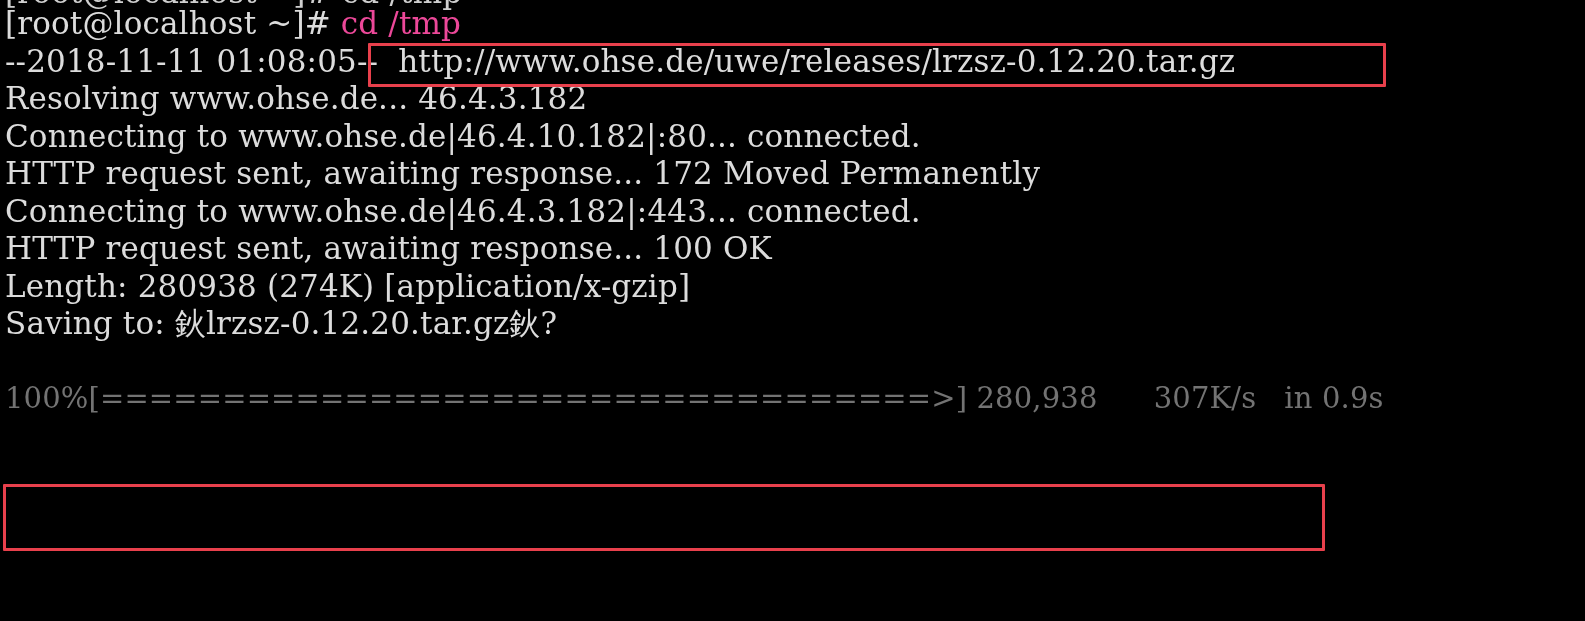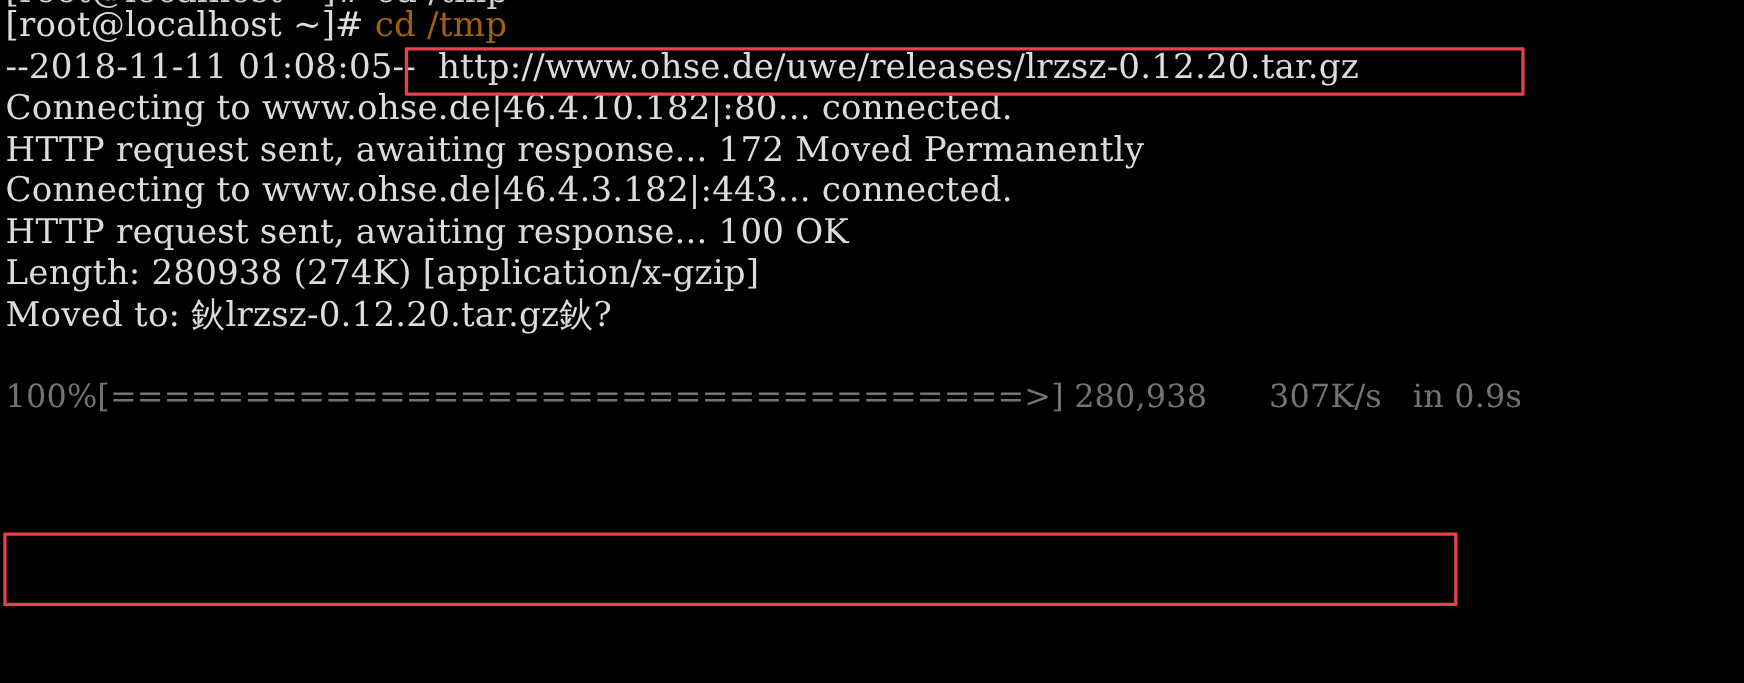--- a/index.html
+++ b/index.html
@@ -52,21 +52,21 @@
     font-size: 31px;
     color: #dcdcdc;
     padding-left: 5px;
     letter-spacing: 0.15px;
     box-sizing: border-box;
   }
 
   .row.blank {
     height: 37px;
   }
-  .row .cmd    { color: #a16207; margin-top: 13px; }
+  .row .cmd    { color: #ec4899; margin-top: 13px; }
 
   
   .row.progress {
     font-size: 29px;
     color: #737373;
   }
 
   
   .hl-box {
     position: absolute;
@@ -95,26 +95,27 @@
 <div id="terminal">
 
   <div class="clipped-row">[root@localhost ~]# cd /tmp</div>
 
   <div class="screen-rows">
 
     <div class="row"><span>[root@localhost ~]# </span><span class="cmd">cd /tmp</span></div>
 
 
     <div class="row">--2018-11-11 01:08:05--  http://www.ohse.de/uwe/releases/lrzsz-0.12.20.tar.gz</div>
+    <div class="row">Resolving www.ohse.de... 46.4.3.182</div>
     <div class="row">Connecting to www.ohse.de|46.4.10.182|:80... connected.</div>
     <div class="row">HTTP request sent, awaiting response... 172 Moved Permanently</div>
     <div class="row">Connecting to www.ohse.de|46.4.3.182|:443... connected.</div>
     <div class="row">HTTP request sent, awaiting response... 100 OK</div>
     <div class="row">Length: 280938 (274K) [application/x-gzip]</div>
-    <div class="row">Moved to: 鈥lrzsz-0.12.20.tar.gz鈥?</div>
+    <div class="row">Saving to: 鈥lrzsz-0.12.20.tar.gz鈥?</div>
 
     <div class="row blank"></div>
 
     <div class="row progress">100%[==================================&gt;] 280,938      307K/s   in 0.9s</div>
 
 
   </div>
 
   <div class="hl-box" id="hl-command"></div>
   <div class="hl-box" id="hl-progress"></div>

